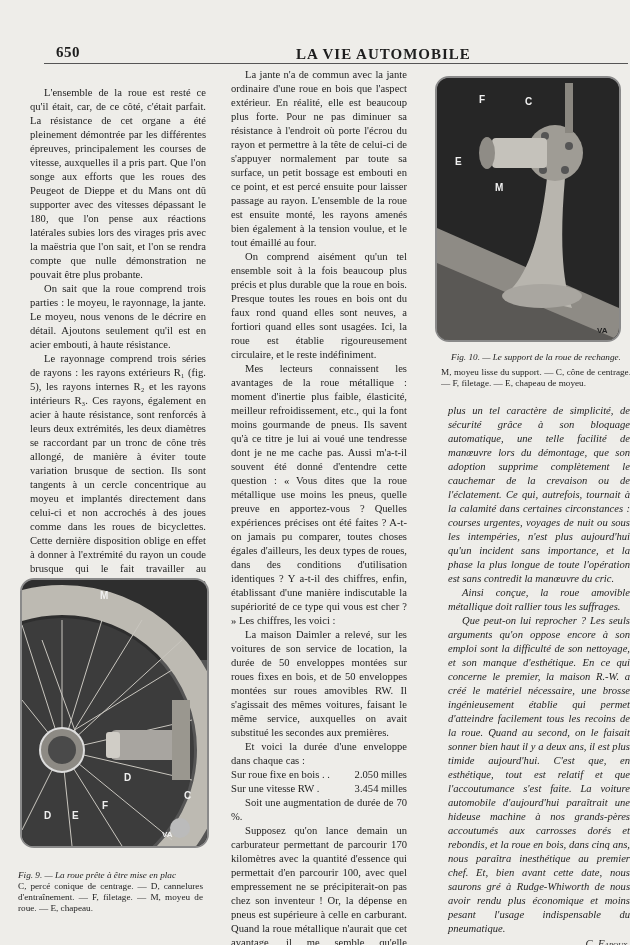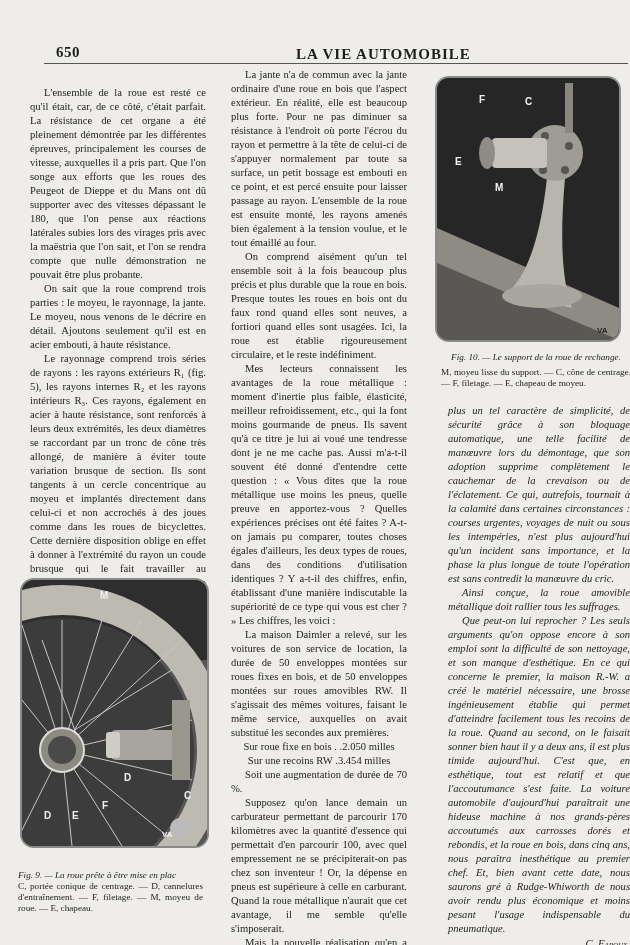--- a/index.html
+++ b/index.html
@@ -7,21 +7,21 @@
        font-family:"Liberation Serif","DejaVu Serif",serif;color:#1e1e1e;}
   .page-num{position:absolute;left:56px;top:44px;font-size:15px;font-weight:bold;letter-spacing:0.5px;}
   .running-title{position:absolute;left:271px;top:46px;font-size:15px;font-weight:bold;letter-spacing:1px;margin-left:25px;}
   .header-rule{position:absolute;left:44px;top:63px;width:584px;height:1px;background:#555;}
   .col{position:absolute;font-size:10.6px;line-height:14px;text-align:justify;}
   .col p{margin:0;text-indent:14px;}
   .col p.noindent{text-indent:0;}
   #col1{left:30px;top:86px;width:176px;}
   #col2{left:231px;top:68px;width:176px;}
   #col3{left:448px;top:404px;width:182px;font-style:italic;}
-  .col .fig-tbl{display:flex;justify-content:center;text-indent:0;}
+  .col .fig-tbl{display:flex;justify-content:space-between;text-indent:0;}
   .signature{text-align:right;font-variant:small-caps;margin-top:1px;text-indent:0;}
   .figure{position:absolute;border-radius:14px;overflow:hidden;border:2px solid #8a8a8a;}
   #fig9{left:20px;top:578px;width:185px;height:266px;background:#3a3a3a;}
   #fig10{left:435px;top:76px;width:182px;height:262px;background:#2a2a2a;}
   .caption{position:absolute;font-size:9.2px;line-height:11px;}
   .caption .cap-title{font-style:italic;display:block;}
   .caption .cap-body{display:block;text-align:justify;}
   #cap9{left:18px;top:858px;width:185px;margin-top:12px;}
   #cap10{left:441px;top:352px;width:190px;}
   #cap10 .cap-title{text-align:center;}
@@ -40,26 +40,27 @@
   <p>L'ensemble de la roue est resté ce qu'il était, car, de ce côté, c'était parfait. La résistance de cet organe a été pleinement démontrée par les différentes épreuves, principalement les courses de vitesse, auxquelles il a pris part. Que l'on songe aux efforts que les roues des Peugeot de Dieppe et du Mans ont dû supporter avec des vitesses dépassant le 180, que l'on pense aux réactions latérales subies lors des virages pris avec la maëstria que l'on sait, et l'on se rendra compte que nulle démonstration ne pouvait être plus probante.</p>
   <p>On sait que la roue comprend trois parties : le moyeu, le rayonnage, la jante. Le moyeu, nous venons de le décrire en détail. Ajoutons seulement qu'il est en acier embouti, à haute résistance.</p>
   <p>Le rayonnage comprend trois séries de rayons : les rayons extérieurs R₁ (fig. 5), les rayons internes R₂ et les rayons intérieurs R₃. Ces rayons, également en acier à haute résistance, sont renforcés à leurs deux extrémités, les deux diamètres se raccordant par un tronc de cône très allongé, de manière à éviter toute variation brusque de section. Ils sont tangents à un cercle concentrique au moyeu et implantés directement dans celui-ci et non accrochés à des joues comme dans les roues de bicyclettes. Cette dernière disposition oblige en effet à donner à l'extrémité du rayon un coude brusque qui le fait travailler au cisaillement, tandis que l'implantation dans le corps du moyeu ne lui donne qu'une faible courbure en ce point.</p>
 </div>
 
 <div id="col2" class="col">
   <p>La jante n'a de commun avec la jante ordinaire d'une roue en bois que l'aspect extérieur. En réalité, elle est beaucoup plus forte. Pour ne pas diminuer sa résistance à l'endroit où porte l'écrou du rayon et permettre à la tête de celui-ci de s'appuyer normalement par toute sa surface, un petit bossage est embouti en ce point, et est percé ensuite pour laisser passage au rayon. L'ensemble de la roue est ensuite monté, les rayons amenés bien également à la tension voulue, et le tout émaillé au four.</p>
   <p>On comprend aisément qu'un tel ensemble soit à la fois beaucoup plus précis et plus durable que la roue en bois. Presque toutes les roues en bois ont du faux rond quand elles sont neuves, a fortiori quand elles sont usagées. Ici, la roue est établie rigoureusement circulaire, et le reste indéfiniment.</p>
   <p>Mes lecteurs connaissent les avantages de la roue métallique : moment d'inertie plus faible, élasticité, meilleur refroidissement, etc., qui la font moins gourmande de pneus. Ils savent qu'à ce titre je lui ai voué une tendresse dont je ne me cache pas. Aussi m'a-t-il souvent été donné d'entendre cette question : « Vous dites que la roue métallique use moins les pneus, quelle preuve en apportez-vous ? Quelles expériences précises ont été faites ? A-t-on jamais pu comparer, toutes choses égales d'ailleurs, les deux types de roues, dans des conditions d'utilisation identiques ? Y a-t-il des chiffres, enfin, établissant d'une manière indiscutable la supériorité de ce type qui vous est cher ? » Les chiffres, les voici :</p>
   <p>La maison Daimler a relevé, sur les voitures de son service de location, la durée de 50 enveloppes montées sur roues fixes en bois, et de 50 enveloppes montées sur roues amovibles RW. Il s'agissait des mêmes voitures, faisant le même service, auxquelles on avait substitué les secondes aux premières.</p>
+  <p>Et voici la durée d'une enveloppe dans chaque cas :</p>
   <div class="fig-tbl">
     <span>Sur roue fixe en bois . .</span>
     <span>2.050 milles</span>
   </div>
   <div class="fig-tbl">
-    <span>Sur une recoins RW .</span>
+    <span>Sur une vitesse RW .</span>
     <span>3.454 milles</span>
   </div>
   <p>Soit une augmentation de durée de 70 %.</p>
   <p>Supposez qu'on lance demain un carburateur permettant de parcourir 170 kilomètres avec la quantité d'essence qui permettait d'en parcourir 100, avec quel empressement ne se précipiterait-on pas chez son inventeur ! Or, la dépense en pneus est supérieure à celle en carburant. Quand la roue métallique n'aurait que cet avantage, il me semble qu'elle s'imposerait.</p>
   <p>Mais la nouvelle réalisation qu'en a donnée Rudge-Whitworth présente de</p>
 </div>
 
 <div id="col3" class="col">
   <p class="noindent">plus un tel caractère de simplicité, de sécurité grâce à son bloquage automatique, une telle facilité de manœuvre lors du démontage, que son adoption supprime complètement le cauchemar de la crevaison ou de l'éclatement. Ce qui, autrefois, tournait à la calamité dans certaines circonstances : courses urgentes, voyages de nuit ou sous les intempéries, n'est plus aujourd'hui qu'un incident sans importance, et la phase la plus longue de toute l'opération est sans contredit la manœuvre du cric.</p>
   <p>Ainsi conçue, la roue amovible métallique doit rallier tous les suffrages.</p>
@@ -99,21 +100,21 @@
   <span class="fig-label" style="left:78px;top:10px;">M</span>
   <span class="fig-label" style="left:102px;top:192px;">D</span>
   <span class="fig-label" style="left:162px;top:210px;">C</span>
   <span class="fig-label" style="left:80px;top:220px;">F</span>
   <span class="fig-label" style="left:50px;top:230px;">E</span>
   <span class="fig-label" style="left:22px;top:230px;">D</span>
   <span class="fig-label" style="left:140px;top:250px;font-size:8px;">VA</span>
 </div>
 <div id="cap9" class="caption">
   <span class="cap-title">Fig. 9. — La roue prête à être mise en plac</span>
-  <span class="cap-body">C, portée conique de centrage. — D, cannelures d'entraînement. — F, filetage. — M, moyeu de roue. — E, chapeau.</span>
+  <span class="cap-body">C, percé conique de centrage. — D, cannelures d'entraînement. — F, filetage. — M, moyeu de roue. — E, chapeau.</span>
 </div>
 
 <div id="fig10" class="figure">
   <svg width="182" height="262" viewBox="0 0 182 262">
     <rect x="0" y="0" width="182" height="262" fill="#262626"></rect>
     <polygon points="0,150 182,230 182,262 0,262" fill="#8e8b85"></polygon>
     <polygon points="0,185 182,262 0,262" fill="#5a5855"></polygon>
     <path d="M110 100 Q100 190 70 215 L135 230 Q120 190 128 100 Z" fill="#b8b5ae"></path>
     <ellipse cx="105" cy="218" rx="40" ry="12" fill="#a9a6a0"></ellipse>
     <circle cx="118" cy="75" r="28" fill="#9f9c95"></circle>

